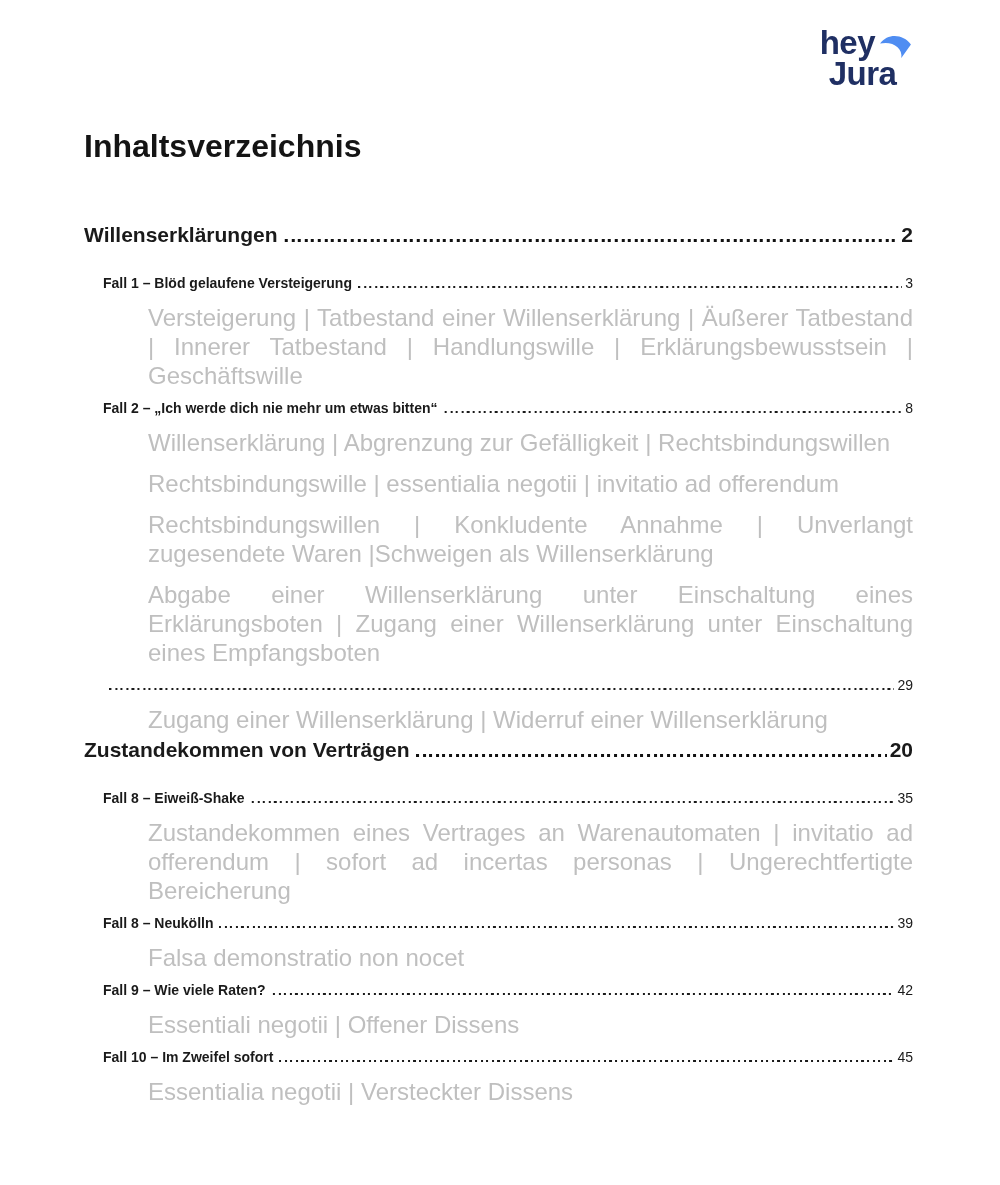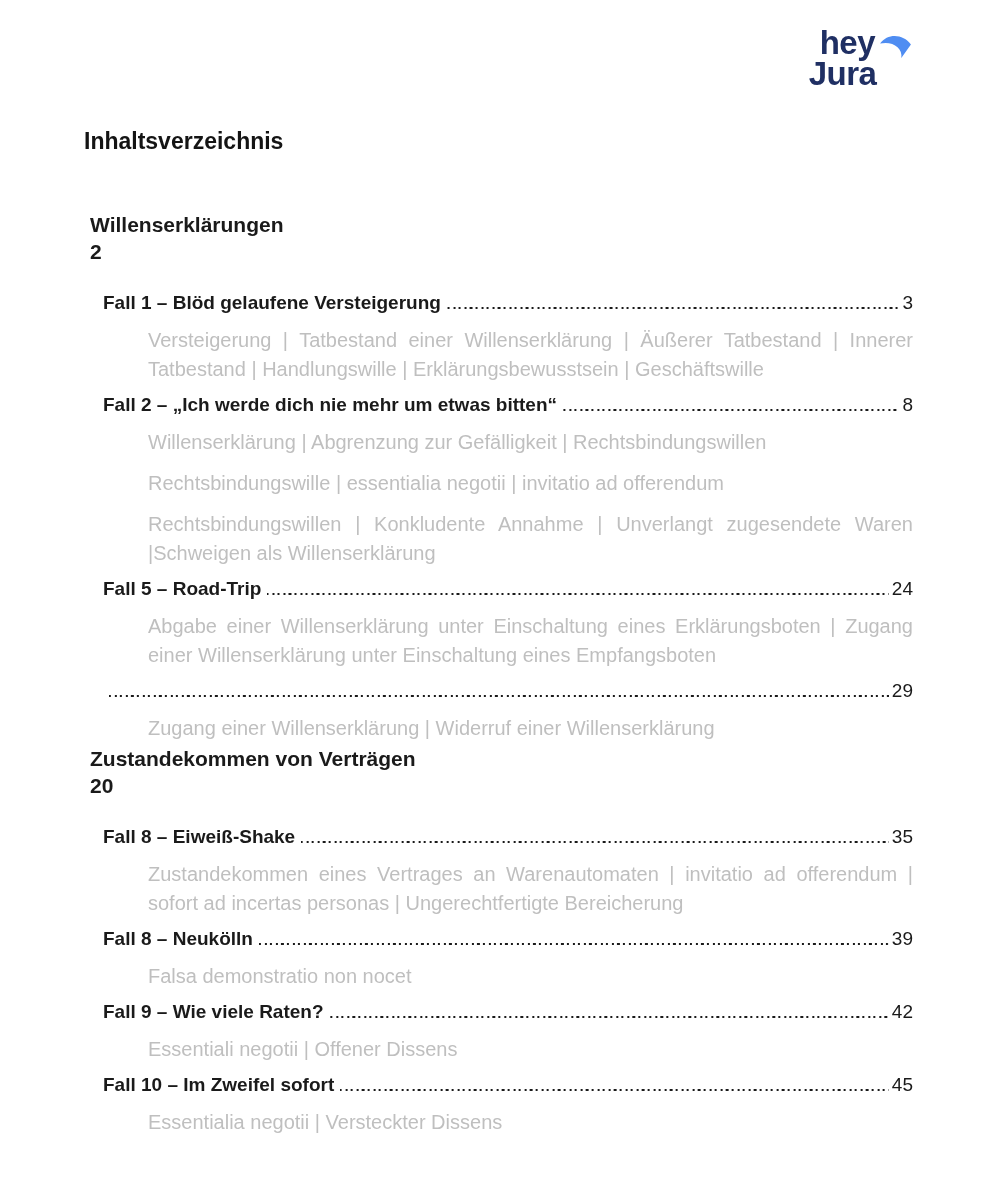--- a/index.html
+++ b/index.html
@@ -8,47 +8,46 @@
     width: 1000px;
     min-height: 1185px;
     padding: 28px 87px 40px 84px;
     font-family: "Liberation Sans", sans-serif;
     color: #1a1a1a;
   }
 
   
   .header { display: flex; justify-content: flex-end; height: 66px; }
   .logo { line-height: 29px; color: #1f2f63; font-weight: 800; font-size: 33px; letter-spacing: -0.5px; }
-  .logo-line1 { display: flex; align-items: flex-start; margin-left: 20px; }
+  .logo-line1 { display: flex; align-items: flex-start; }
   .logo-arrow { width: 35px; height: 27px; margin: 4px 0 0 3px; }
   .logo-line2 { margin-left: 9px; }
 
   
   .page-title {
     margin-top: 34px;
-    font-size: 23px;
+    font-size: 32px;
     font-weight: 700;
     color: #141414;
   }
 
   
   .toc { margin-top: 58px; }
 
   .entry { display: flex; align-items: baseline; }
 
   .l1 {
     font-size: 21px;
     font-weight: 700;
     margin: 4px 0 28px 0;
-    flex-direction: column;
   }
   .l1:first-child { margin-top: 0; }
 
   .l2 {
-    font-size: 19px;
+    font-size: 14px;
     font-weight: 700;
     margin: 10px 0 0 19px;
     text-align: center;
   }
 
   .label { white-space: nowrap; }
 
   .leader {
     flex: 1 1 auto;
     height: 2.2px;
@@ -62,21 +61,21 @@
     background-image: repeating-linear-gradient(90deg,
       #111 0, #111 3px, transparent 3px, transparent 6.6px);
   }
 
   .page-num { white-space: nowrap; }
   .l2 .page-num { font-weight: 400; }
 
   .kw {
     margin: 12px 0 0 64px;
     color: #bfbfbf;
-    font-size: 20px;
+    font-size: 24px;
     line-height: 29px;
     text-align: justify;
   }
 </style>
 </head>
 <body>
 
 <div class="header">
   <div class="logo">
     <div class="logo-line1">
@@ -104,25 +103,20 @@
     </div>
     <div class="kw">Versteigerung | Tatbestand einer Willenserklärung | Äußerer Tatbestand | Innerer Tatbestand | Handlungswille | Erklärungsbewusstsein | Geschäftswille</div>
     <div class="entry l2">
       <span class="label">Fall 2 – „Ich werde dich nie mehr um etwas bitten“</span>
       <span class="leader"></span>
       <span class="page-num">8</span>
     </div>
     <div class="kw">Willenserklärung | Abgrenzung zur Gefälligkeit | Rechtsbindungswillen</div>
     <div class="kw">Rechtsbindungswille | essentialia negotii | invitatio ad offerendum</div>
     <div class="kw">Rechtsbindungswillen | Konkludente Annahme | Unverlangt zugesendete Waren |Schweigen als Willenserklärung</div>
-    <div class="entry l2">
-      <span class="label">Fall 5 – Road-Trip</span>
-      <span class="leader"></span>
-      <span class="page-num">24</span>
-    </div>
     <div class="kw">Abgabe einer Willenserklärung unter Einschaltung eines Erklärungsboten | Zugang einer Willenserklärung unter Einschaltung eines Empfangsboten</div>
     <div class="entry l2">
       <span class="leader"></span>
       <span class="page-num">29</span>
     </div>
     <div class="kw">Zugang einer Willenserklärung | Widerruf einer Willenserklärung</div>
     <div class="entry l1">
       <span class="label">Zustandekommen von Verträgen</span>
       <span class="leader"></span>
       <span class="page-num">20</span>

